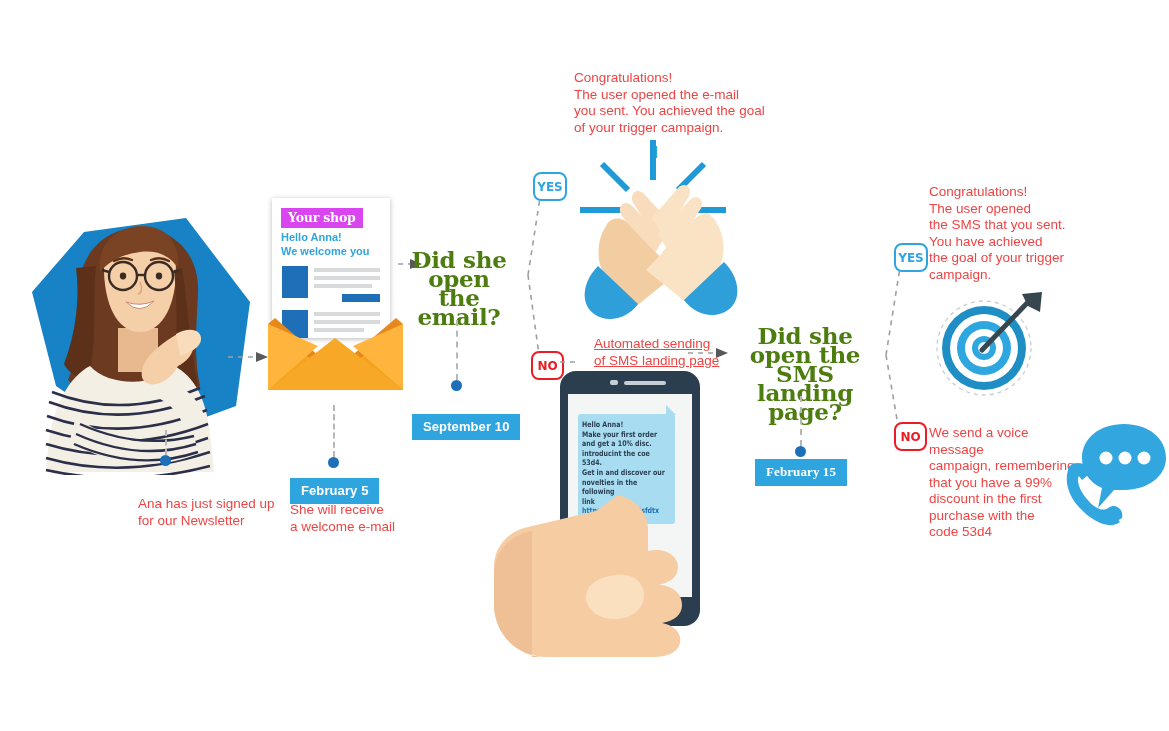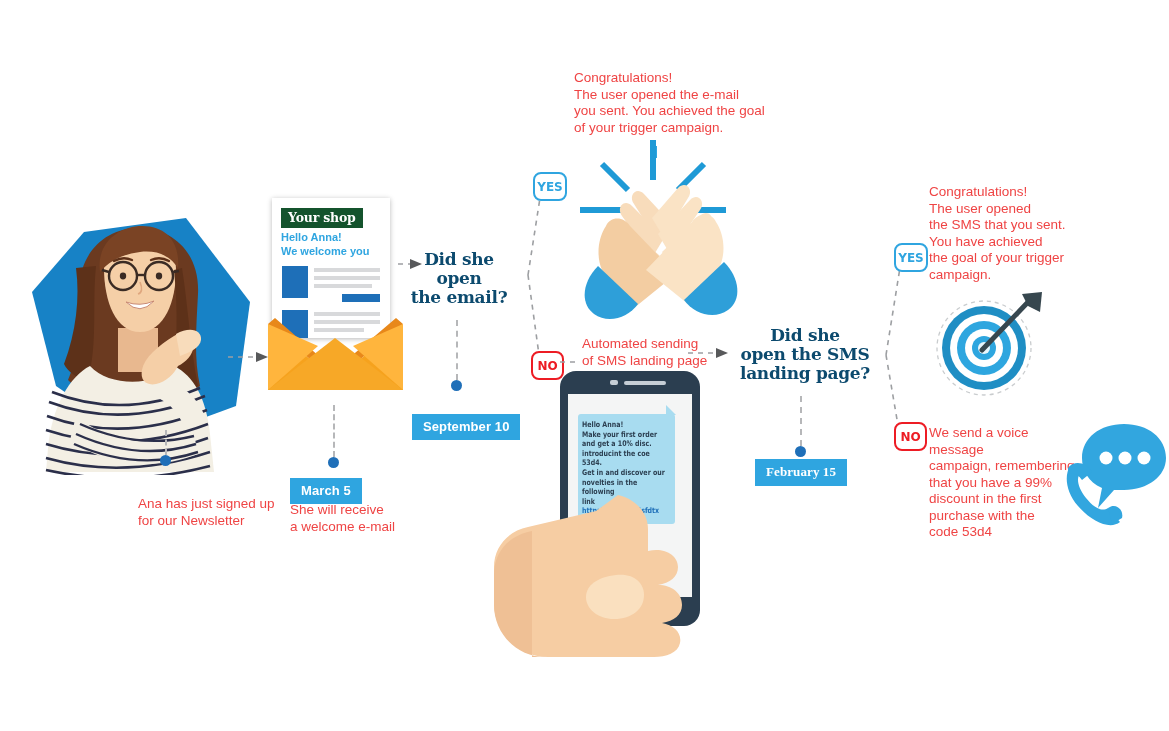--- a/index.html
+++ b/index.html
@@ -11,22 +11,22 @@
   .abs{position:absolute;}
 
   
   .body-text{
     font-size:13.5px;line-height:16.5px;color:#ef4444;
     font-family:"Liberation Sans","DejaVu Sans",sans-serif;
     white-space:pre-line;
   }
   .question{
     font-family:"DejaVu Serif","Liberation Serif",serif;
-    font-weight:bold;color:#0c4a6e;
-    font-size:17px;line-height:19px;text-align:center;
+    font-weight:bold;color:#4d7c0f;
+    font-size:23px;line-height:19px;text-align:center;
     white-space:pre-line;letter-spacing:-0.3px;
   }
 
   
   .date-badge{
     background:#2fa5e0;color:#ffffff;font-weight:bold;font-size:13px;
     padding:5px 11px 6px 11px;display:inline-block;white-space:nowrap;
     letter-spacing:0.1px;
   }
   .dot{width:11px;height:11px;border-radius:50%;background:#1f6fb8;}
@@ -51,21 +51,21 @@
   
   .hero{left:18px;top:210px;width:245px;height:265px;}
 
   
   .mail-wrap{left:262px;top:198px;width:150px;height:195px;}
   .mail-paper{
     position:absolute;left:10px;top:0;width:118px;height:140px;background:#fff;
     box-shadow:0 1px 5px rgba(0,0,0,.28);
   }
   .shop-tag{
-    position:absolute;left:9px;top:10px;background:#14532d;color:#fff;
+    position:absolute;left:9px;top:10px;background:#d946ef;color:#fff;
     font-family:"DejaVu Serif","Liberation Serif",serif;font-weight:bold;
     font-size:12.5px;padding:2px 7px 3px 7px;letter-spacing:-0.2px;
   }
   .hello{
     position:absolute;left:9px;top:32px;color:#2fa5e0;font-weight:bold;
     font-size:11px;line-height:14px;white-space:pre-line;
   }
   .blk{position:absolute;background:#1e6fb8;}
   .lin{position:absolute;background:#d8d9db;height:4px;}
 
@@ -200,21 +200,21 @@
     <path d="M0 16 L67 72 L135 16 L135 82 L0 82 Z" fill="#f6a21d"></path>
     <path d="M0 16 L67 72 L135 16 L128 10 L67 62 L7 10 Z" fill="#e8881a"></path>
     <path d="M0 82 L50 38 L0 16 Z" fill="#ffb53d"></path>
     <path d="M135 82 L85 38 L135 16 Z" fill="#ffb53d"></path>
     <path d="M0 82 L67 30 L135 82 Z" fill="#f7a827"></path>
   </svg>
 </div>
 
 <div class="abs dash-v" style="left:333px;top:405px;height:52px;"></div>
 <div class="abs dot" style="left:328px;top:457px;"></div>
-<div class="abs date-badge" style="left:290px;top:478px;">March 5</div>
+<div class="abs date-badge" style="left:290px;top:478px;">February 5</div>
 <div class="abs body-text" style="left:290px;top:502px;width:180px;">She will receive
 a welcome e-mail</div>
 
 <svg class="conn" style="left:398px;top:255px;" width="30" height="18">
   <path d="M0 9 H12"></path>
   <polygon points="12,4 24,9 12,14"></polygon>
 </svg>
 
 <div class="abs question" style="left:404px;top:250px;width:110px;">Did she
 open
@@ -261,21 +261,21 @@
     <path d="M116 60 C122 52 114 42 106 50 L80 80 L92 100 Z" fill="#fae3c5"></path>
     <path d="M128 72 C134 64 126 54 118 62 L86 96 L98 116 Z" fill="#fae3c5"></path>
     <path d="M138 88 C144 80 136 70 128 78 L90 114 L102 132 Z" fill="#fae3c5"></path>
     <path d="M144 84 C140 74 126 74 120 84 L74 132 L116 166 L148 128 C154 114 152 96 144 84 Z" fill="#fae3c5"></path>
 
     <path d="M26 128 C10 144 8 166 22 176 C36 186 56 180 66 166 Z" fill="#2e9fd9"></path>
     <path d="M152 124 C168 140 170 162 156 172 C142 182 122 176 112 162 Z" fill="#2e9fd9"></path>
   </svg>
 </div>
 
-<div class="abs body-text" style="left:582px;top:336px;width:140px;">Automated sending
+<div class="abs body-text" style="left:594px;top:336px;width:140px;text-decoration:underline;">Automated sending
 of SMS landing page</div>
 
 <div class="phone-body"></div>
 <div class="abs" style="left:610px;top:380px;width:8px;height:5px;background:#c6ced6;border-radius:2px;"></div>
 <div class="abs" style="left:624px;top:381px;width:42px;height:4px;background:#c6ced6;border-radius:2px;"></div>
 <div class="phone-screen"></div>
 <div class="bubble"></div>
 <div class="sms-text"><span>Hello Anna!
 Make your first order
 and get a 10% disc.

